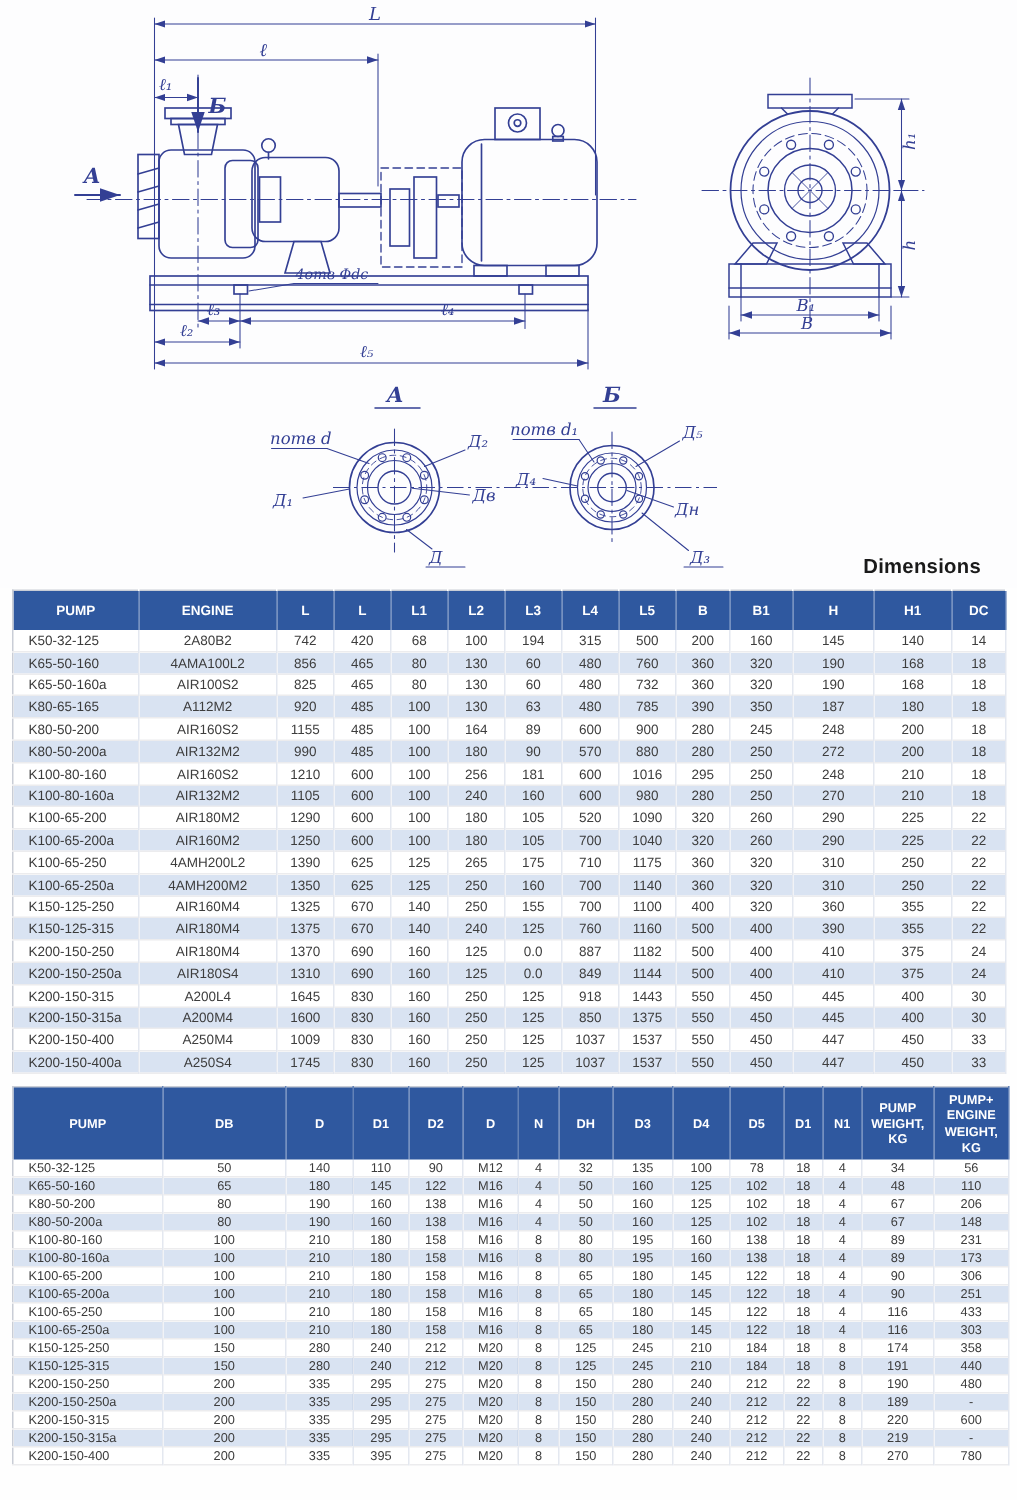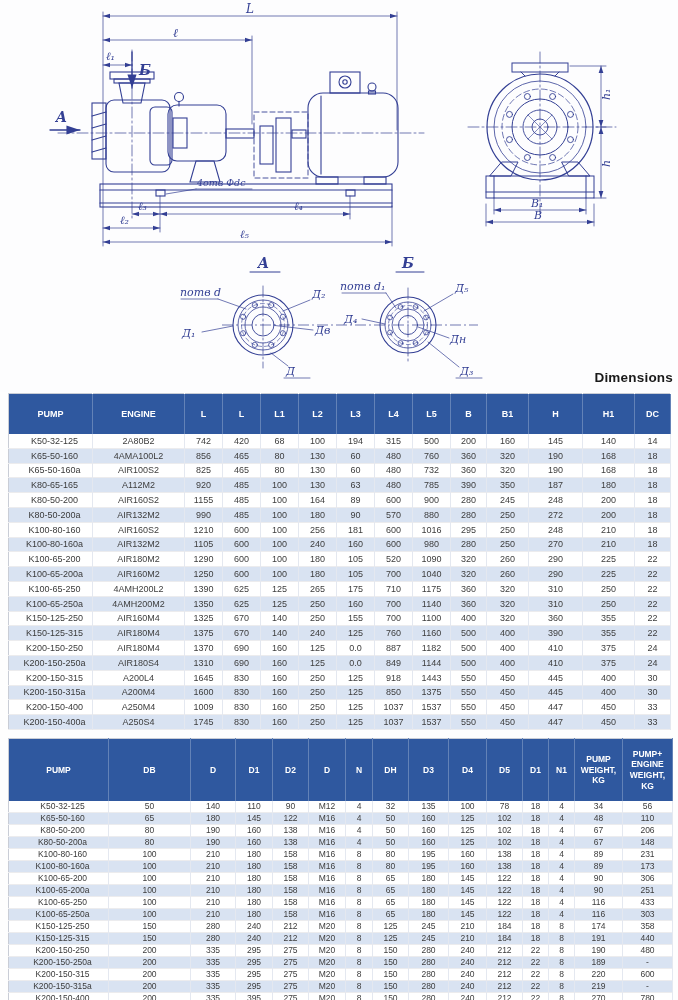--- a/index.html
+++ b/index.html
@@ -11,48 +11,48 @@
   .page{position:relative;width:678px;height:1000px;background:#fefefe;}
 
   
   .drawing-area{position:relative;width:678px;height:392px;background:#fdfdfe;}
   .drawing-svg{position:absolute;left:0;top:0;color:var(--drawing-ink,#333f94);}
   .drawing-svg text{font:italic 12px "DejaVu Serif",serif;fill:currentColor;stroke:none;}
   .drawing-svg text.big{font-size:14px;font-weight:bold;}
   .drawing-svg text.sm{font-size:11px;}
   .drawing-svg text.xs{font-size:9.5px;}
   .dim-title{
-    position:absolute;right:5px;top:370px;
+    position:absolute;right:24px;top:370px;
     font-weight:bold;font-size:13.5px;color:#1a1a1a;letter-spacing:.2px;
   }
 
   
   table.dimtable{
     border-collapse:collapse;table-layout:fixed;margin-left:8px;
     border:1px solid #c9cdd6;background:#fff;
   }
   #t1{width:662px;margin-top:1px;}
   #t2{width:664px;margin-top:8px;}
   .dimtable th{
     background:var(--table-header-bg,#2f589f);color:#fff;
-    font-size:9px;font-weight:bold;text-align:center;padding:7px 2px;
+    font-size:9px;font-weight:bold;text-align:center;padding:0 2px;
     border-right:1px solid rgba(255,255,255,.25);
   }
   #t1 th{height:26px;}
   #t2 th{height:48px;line-height:1.25;font-size:8.5px;}
   .dimtable td{
     font-size:9px;color:#3d3d3d;text-align:center;padding:0 2px;
     border-right:1px solid rgba(130,150,185,.22);
     overflow:hidden;white-space:nowrap;
   }
   #t1 td{height:13.8px;}
   #t2 td{height:11px;font-size:8.5px;}
   .dimtable tbody tr{border-bottom:1px solid #ececee;}
   .dimtable tbody tr:nth-child(even){background:var(--row-stripe,#d9e3f2);}
-  .dimtable td:first-child{text-align:center;padding-left:10px;color:#3a3a3a;}
+  .dimtable td:first-child{text-align:left;padding-left:10px;color:#3a3a3a;}
 </style>
 </head>
 <body>
 
 <div class="page">
 
   <div class="drawing-area">
     <svg class="drawing-svg" width="678" height="392" viewBox="0 0 678 392">
       <defs>
         <marker id="arr" viewBox="0 0 10 8" markerWidth="11" markerHeight="9" refX="9.5" refY="4" orient="auto-start-reverse">

